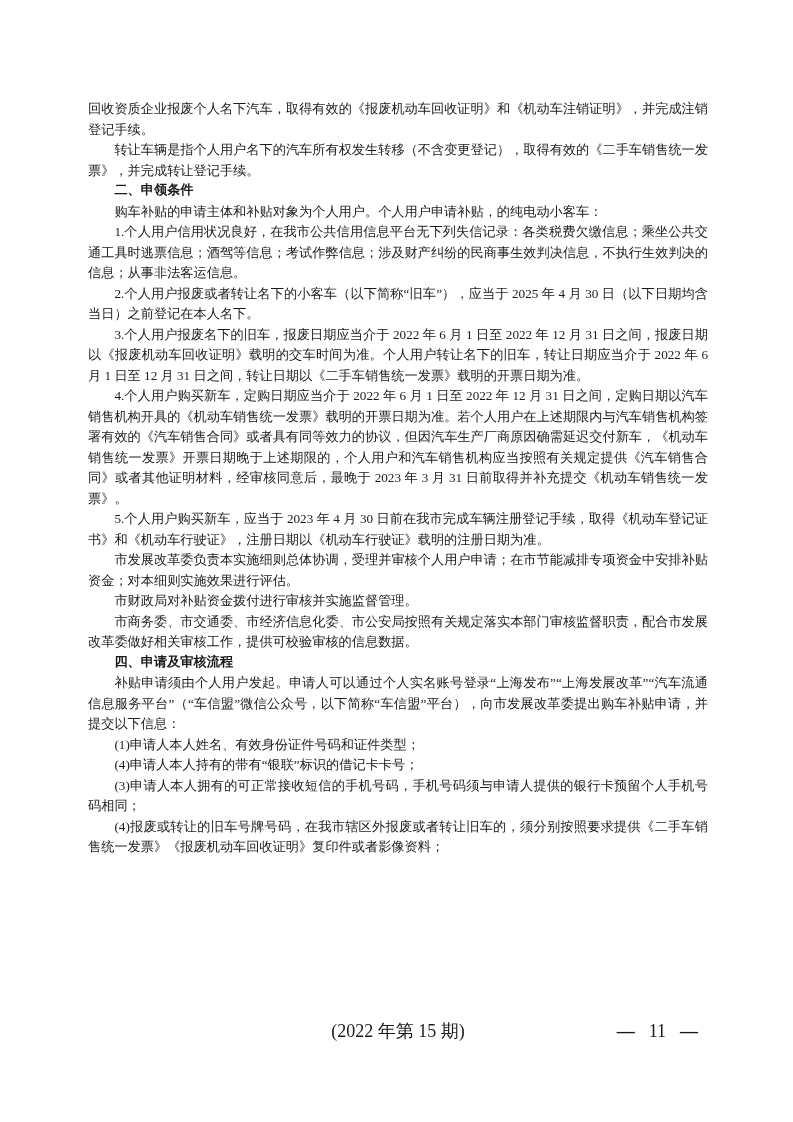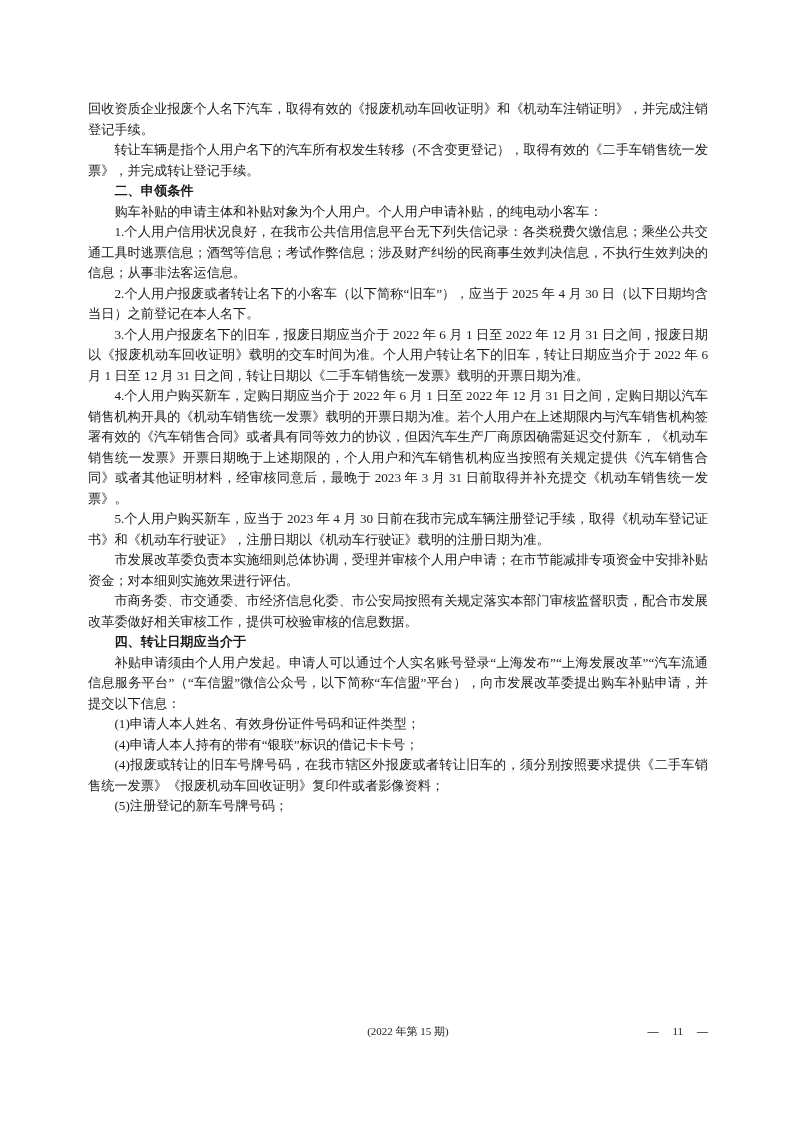--- a/index.html
+++ b/index.html
@@ -28,30 +28,30 @@
     letter-spacing: 0;
   }
   .content p {
     margin: 0;
     padding: 0;
   }
   .content p.indent {
     text-indent: 2em;
   }
   .content p.heading {
-    font-family: Liberation Serif, serif;
+    font-family: Liberation Mono, monospace;
     font-weight: 700;
   }
   .footer {
     position: absolute;
-    left: 98px;
+    left: 88px;
     top: 1021px;
     width: 620px;
     height: 21px;
-    font-size: 11px;
+    font-size: 18px;
     line-height: 20px;
   }
   .issue {
     position: absolute;
     left: 0;
     right: 0;
     text-align: center;
     white-space: nowrap;
   }
   .pageno {
@@ -75,27 +75,28 @@
       <p class="">回收资质企业报废个人名下汽车，取得有效的《报废机动车回收证明》和《机动车注销证明》，并完成注销登记手续。</p>
       <p class="indent">转让车辆是指个人用户名下的汽车所有权发生转移（不含变更登记），取得有效的《二手车销售统一发票》，并完成转让登记手续。</p>
       <p class="indent heading">二、申领条件</p>
       <p class="indent">购车补贴的申请主体和补贴对象为个人用户。个人用户申请补贴，的纯电动小客车：</p>
       <p class="indent">1.个人用户信用状况良好，在我市公共信用信息平台无下列失信记录：各类税费欠缴信息；乘坐公共交通工具时逃票信息；酒驾等信息；考试作弊信息；涉及财产纠纷的民商事生效判决信息，不执行生效判决的信息；从事非法客运信息。</p>
       <p class="indent">2.个人用户报废或者转让名下的小客车（以下简称“旧车”），应当于 2025 年 4 月 30 日（以下日期均含当日）之前登记在本人名下。</p>
       <p class="indent">3.个人用户报废名下的旧车，报废日期应当介于 2022 年 6 月 1 日至 2022 年 12 月 31 日之间，报废日期以《报废机动车回收证明》载明的交车时间为准。个人用户转让名下的旧车，转让日期应当介于 2022 年 6 月 1 日至 12 月 31 日之间，转让日期以《二手车销售统一发票》载明的开票日期为准。</p>
       <p class="indent">4.个人用户购买新车，定购日期应当介于 2022 年 6 月 1 日至 2022 年 12 月 31 日之间，定购日期以汽车销售机构开具的《机动车销售统一发票》载明的开票日期为准。若个人用户在上述期限内与汽车销售机构签署有效的《汽车销售合同》或者具有同等效力的协议，但因汽车生产厂商原因确需延迟交付新车，《机动车销售统一发票》开票日期晚于上述期限的，个人用户和汽车销售机构应当按照有关规定提供《汽车销售合同》或者其他证明材料，经审核同意后，最晚于 2023 年 3 月 31 日前取得并补充提交《机动车销售统一发票》。</p>
       <p class="indent">5.个人用户购买新车，应当于 2023 年 4 月 30 日前在我市完成车辆注册登记手续，取得《机动车登记证书》和《机动车行驶证》，注册日期以《机动车行驶证》载明的注册日期为准。</p>
       <p class="indent">市发展改革委负责本实施细则总体协调，受理并审核个人用户申请；在市节能减排专项资金中安排补贴资金；对本细则实施效果进行评估。</p>
+      <p class="indent">市财政局对补贴资金拨付进行审核并实施监督管理。</p>
       <p class="indent">市商务委、市交通委、市经济信息化委、市公安局按照有关规定落实本部门审核监督职责，配合市发展改革委做好相关审核工作，提供可校验审核的信息数据。</p>
-      <p class="indent heading">四、转让日期应当介于</p>
+      <p class="indent heading">四、申请及审核流程</p>
       <p class="indent">补贴申请须由个人用户发起。申请人可以通过个人实名账号登录“上海发布”“上海发展改革”“汽车流通信息服务平台”（“车信盟”微信公众号，以下简称“车信盟”平台），向市发展改革委提出购车补贴申请，并提交以下信息：</p>
       <p class="indent">(1)申请人本人姓名、有效身份证件号码和证件类型；</p>
       <p class="indent">(4)申请人本人持有的带有“银联”标识的借记卡卡号；</p>
+      <p class="indent">(3)申请人本人拥有的可正常接收短信的手机号码，手机号码须与申请人提供的银行卡预留个人手机号码相同；</p>
       <p class="indent">(4)报废或转让的旧车号牌号码，在我市辖区外报废或者转让旧车的，须分别按照要求提供《二手车销售统一发票》《报废机动车回收证明》复印件或者影像资料；</p>
-      <p class="indent">(5)注册登记的新车号牌号码；</p>
     </main>
   <div class="footer">
     <span class="issue">(2022 年第 15 期)</span>
     <span class="pageno">
       <span class="dash">—</span>
       <span>11</span>
       <span class="dash">—</span>
     </span>
   </div>
 </div>

